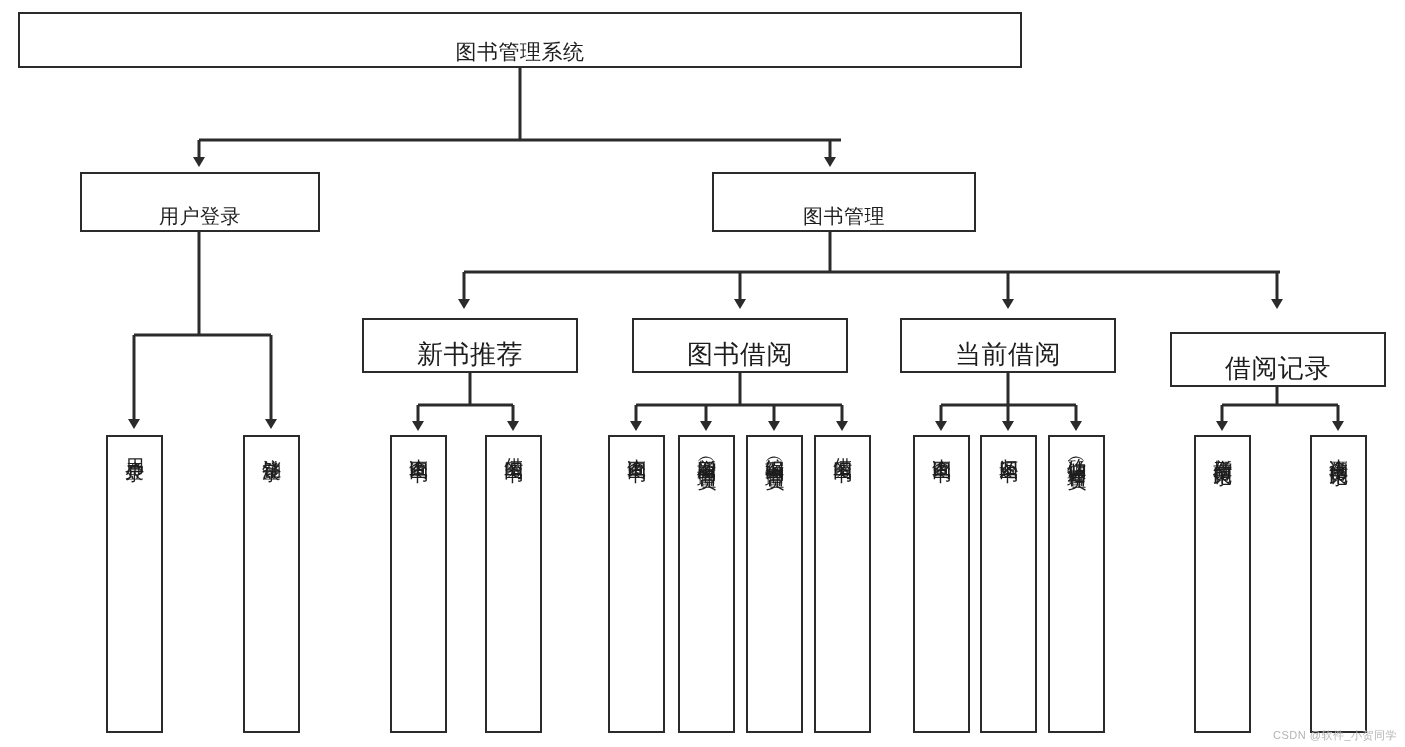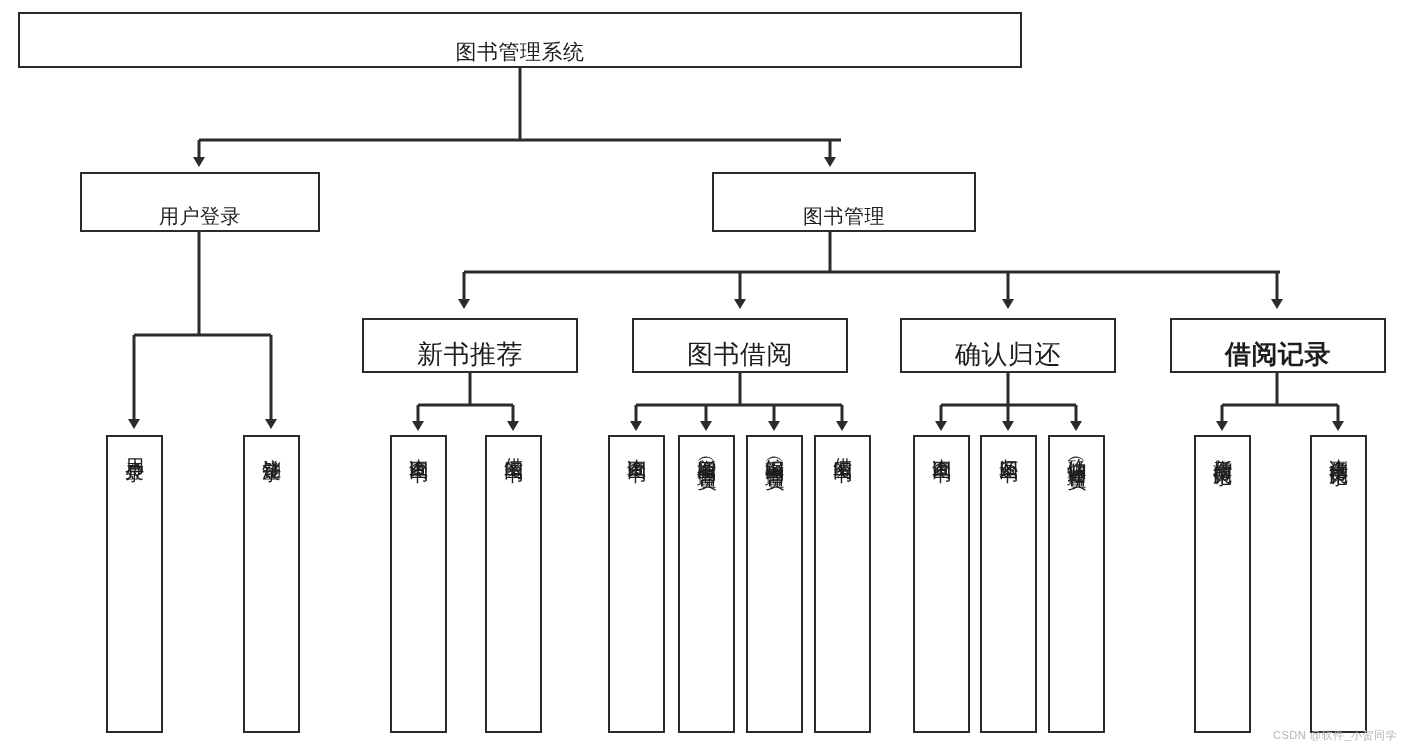--- a/index.html
+++ b/index.html
@@ -144,23 +144,23 @@
     <span class="label">图书管理</span>
   </div>
 
   <div class="node level3" style="left:362px; top:318px; width:216px; height:55px;">
     <span class="label">新书推荐</span>
   </div>
   <div class="node level3" style="left:632px; top:318px; width:216px; height:55px;">
     <span class="label">图书借阅</span>
   </div>
   <div class="node level3" style="left:900px; top:318px; width:216px; height:55px;">
-    <span class="label">确认归还</span>
-  </div>
-  <div class="node level3" style="left:1170px; top:318px; width:216px; height:55px;font-weight:bold;">
+    <span class="label">当前借阅</span>
+  </div>
+  <div class="node level3" style="left:1170px; top:332px; width:216px; height:55px;">
     <span class="label">借阅记录</span>
   </div>
 
   <div class="node leaf" style="left:106px; top:435px; width:57px; height:298px;">
     <span class="label">用户登录</span>
   </div>
   <div class="node leaf" style="left:243px; top:435px; width:57px; height:298px;">
     <span class="label">注销登录</span>
   </div>
 

